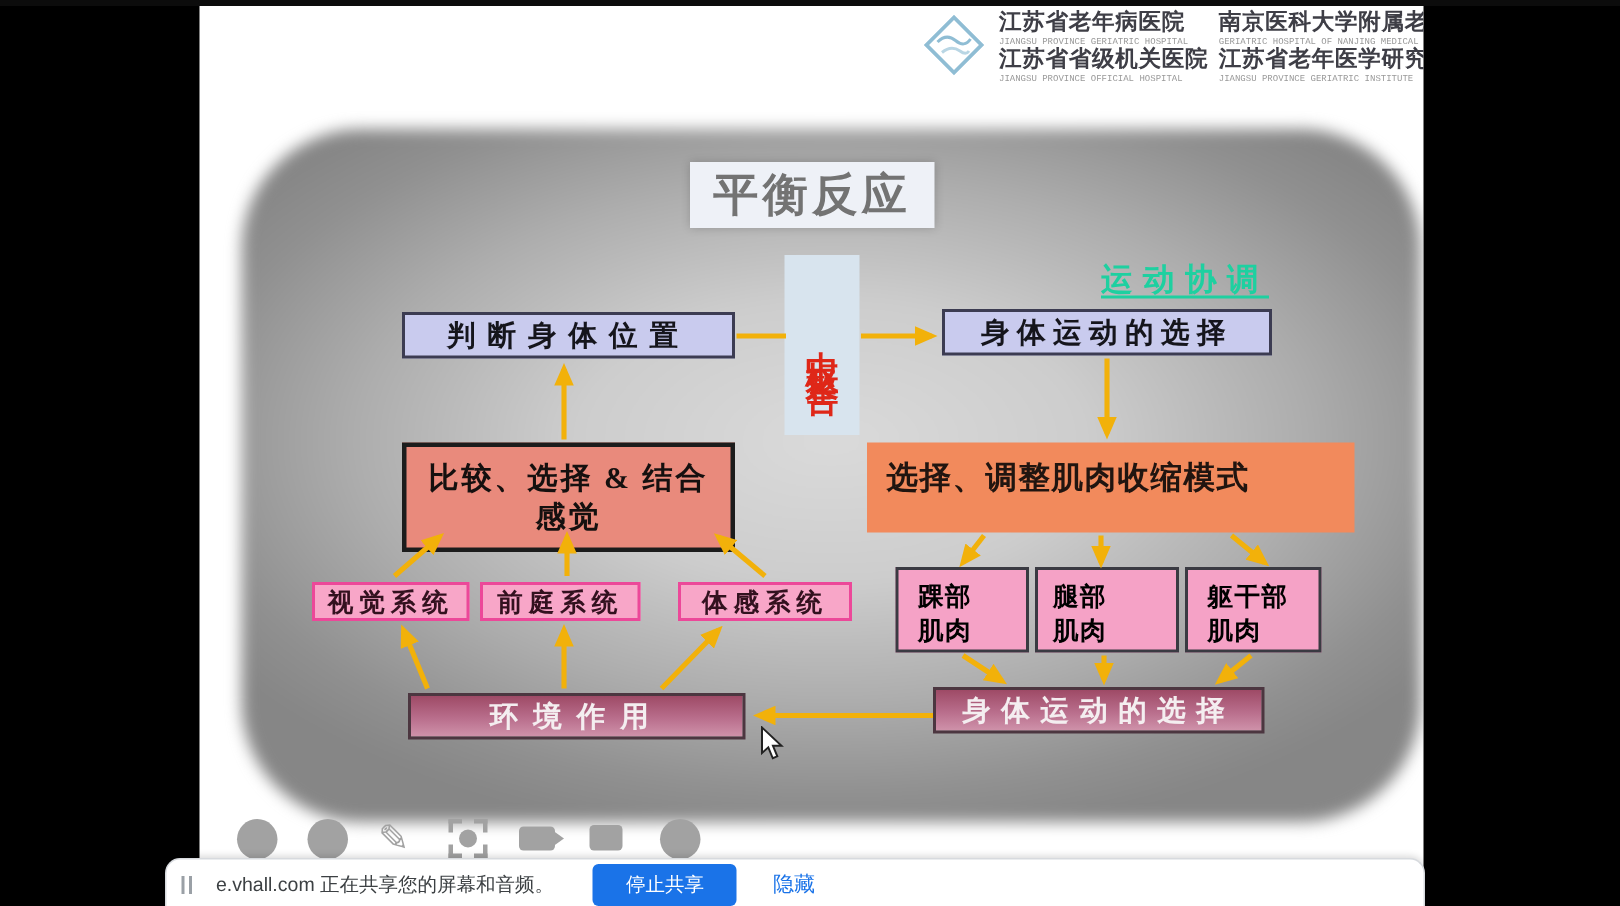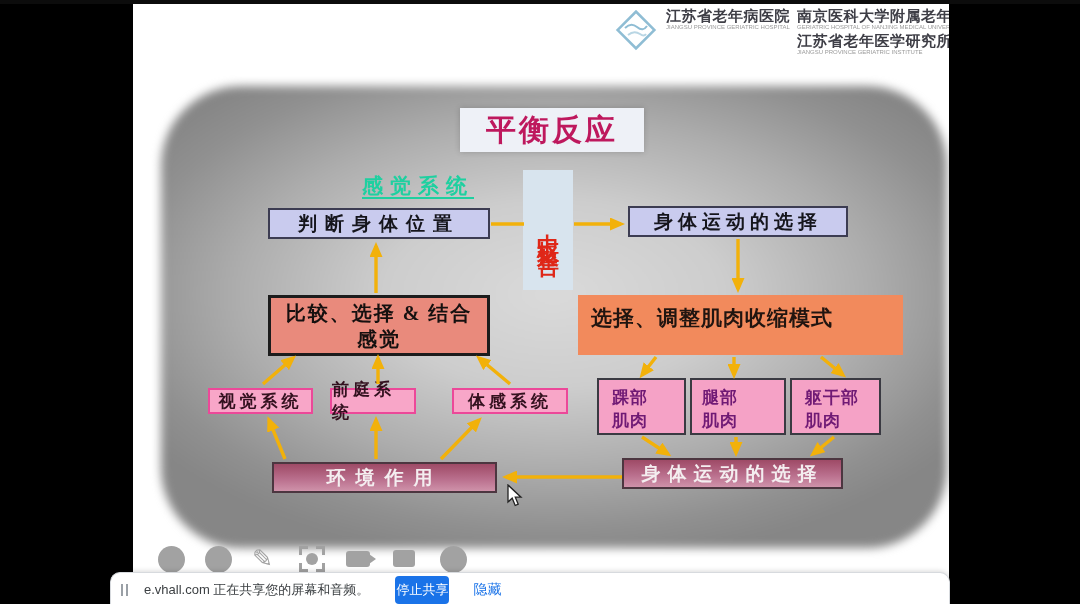--- a/index.html
+++ b/index.html
@@ -7,50 +7,50 @@
   body { font-family:"Liberation Sans", sans-serif; position:relative; }
 
   .top-strip { position:absolute; left:0; top:0; width:1080px; height:4px; background:#0c0c0c; z-index:6; }
 
   .slide { position:absolute; left:133px; top:0; width:816px; height:604px; background:#ffffff; overflow:hidden; z-index:1; }
 
   
   .hdr { position:absolute; left:480px; top:7px; display:flex; gap:7px; align-items:flex-start; }
   .hdr-logo { width:46px; height:46px; flex:0 0 auto; }
   .hosp-col { display:flex; flex-direction:column; }
-  .hosp { margin-bottom:1px; }
+  .hosp { margin-bottom:1px;font-family:Liberation Mono, monospace; }
   .hosp .cn { font-size:15px; font-weight:bold; color:#3e3e46; letter-spacing:0.5px; line-height:17px; white-space:nowrap; }
   .hosp .en { font-size:6px; color:#9a9a9a; line-height:7px; white-space:nowrap; letter-spacing:0; }
 
   
   .blob { position:absolute; left:28px; top:86px; width:786px; height:462px; border-radius:80px;
           background:radial-gradient(ellipse 62% 58% at 50% 45%, #dadada 0%, #cdcdcd 35%, #adadad 65%, #909090 88%, #868686 100%);
           filter:blur(5px); }
 
   
   .dg { position:absolute; font-family:"Liberation Serif", serif; }
-  .title-box { left:327px; top:108px; width:184px; height:44px; background:#eef1f7;
+  .title-box { left:327px; top:108px; width:163px; height:44px; background:#eef1f7;
                display:flex; align-items:center; justify-content:center;
-               font-size:30px; font-weight:bold; color:#be185d; letter-spacing:3px;
+               font-size:30px; font-weight:bold; color:#737373; letter-spacing:3px;
                font-family:"Liberation Sans", sans-serif; box-shadow:0 0 6px rgba(0,0,0,0.18); }
   .sec-label { top:172px; width:170px; text-align:center; font-size:21px; font-weight:bold;
                color:#1ed0a0; letter-spacing:7px; text-decoration:underline; text-underline-offset:4px; }
   .lav-box { height:31px; background:#c9cbee; border:2px solid #3c3c52; color:#15151c;
              display:flex; align-items:center; justify-content:center; font-size:19px; font-weight:bold; }
   .central-box { left:390px; top:170px; width:50px; height:120px; background:#d8e4ee;
                  display:flex; align-items:center; justify-content:center;
                  writing-mode:vertical-rl; font-size:22px; font-weight:bold; color:#df2718; letter-spacing:7px; }
-  .compare-box { left:135px; top:295px; width:222px; height:61px; background:#e98a7c; border:3px solid #1c1c1c;
+  .compare-box { left:135px; top:295px; width:222px; height:73px; background:#e98a7c; border:3px solid #1c1c1c;
                  display:flex; flex-direction:column; align-items:center; justify-content:center;
                  font-size:20px; font-weight:bold; color:#15100f; letter-spacing:2px; line-height:26px; }
   .orange-box { left:445px; top:295px; width:325px; height:60px; background:#f28a5c;
                 padding:9px 16px 0 13px; font-size:21px; font-weight:bold; color:#211510; letter-spacing:1px; }
   .pink-box { top:388px; height:26px; background:#f8a6c8; border:2px solid #ec4899; color:#33111f;
               display:flex; align-items:center; justify-content:center; font-size:17px; font-weight:bold; letter-spacing:4px; }
-  .muscle-box { top:378px; height:57px; background:#f5a2c6; border:2px solid #3a3a42; color:#701a75;
+  .muscle-box { top:378px; height:57px; background:#f5a2c6; border:2px solid #3a3a42; color:#000000;
                 padding:6px 0 0 13px; font-size:17px; font-weight:bold; line-height:23px; letter-spacing:1px; }
   .mauve-box { height:31px; border:2px solid #4c3640;
                background:linear-gradient(180deg, #9e4a66 0%, #b96e8c 55%, #cf92aa 100%);
                display:flex; align-items:center; justify-content:center;
                font-size:19px; font-weight:bold; color:#f4eef0; }
 
   
   .arrows { position:absolute; left:0; top:0; width:816px; height:604px; pointer-events:none; z-index:4; }
 
   
@@ -76,21 +76,21 @@
   .mon { width:22px; height:17px; background:#a2a2a2; border-radius:3px; margin-top:4px; }
 
   
   .share-bar { position:absolute; left:110px; top:572px; width:840px; height:34px; background:#ffffff;
                border:1px solid #d7dade; border-bottom:none; border-radius:10px 10px 0 0;
                box-shadow:0 -1px 5px rgba(0,0,0,0.15); display:flex; align-items:center; z-index:10; }
   .drag-handle { display:flex; gap:3px; margin-left:10px; }
   .drag-handle i { display:block; width:2px; height:12px; background:#9aa0a6; }
   .share-text { margin-left:16px; font-size:13px; color:#3c4043; white-space:nowrap; }
   .stop-btn { margin-left:26px; background:#1a73e8; color:#ffffff; font-size:13px; border:none;
-              border-radius:4px; padding:5px 1px; cursor:pointer; white-space:nowrap; }
+              border-radius:4px; padding:5px 22px; cursor:pointer; white-space:nowrap; }
   .hide-link { margin-left:24px; color:#1a73e8; font-size:14px; cursor:pointer; white-space:nowrap; }
 
   .cursor { position:absolute; left:372px; top:484px; z-index:9; }
 </style>
 </head>
 <body>
 
 <div class="top-strip"></div>
 
 <div class="slide">
@@ -99,53 +99,57 @@
     <svg class="hdr-logo" viewBox="0 0 46 46">
       <rect x="10" y="10" width="26" height="26" transform="rotate(45 23 23)" fill="#ffffff" stroke="#8fbdd4" stroke-width="2.5"></rect>
       <path d="M12 21 Q18 15 24 20 Q30 25 34 19" fill="none" stroke="#8fbdd4" stroke-width="2"></path>
       <path d="M15 28 Q21 23 27 27 Q31 30 33 27" fill="none" stroke="#b9d6e4" stroke-width="2"></path>
     </svg>
     <div class="hosp-col">
       <div class="hosp">
         <div class="cn">江苏省老年病医院</div>
         <div class="en">JIANGSU PROVINCE GERIATRIC HOSPITAL</div>
       </div>
+      <div class="hosp">
+        <div class="cn">江苏省省级机关医院</div>
+        <div class="en">JIANGSU PROVINCE OFFICIAL HOSPITAL</div>
+      </div>
     </div>
     <div class="hosp-col">
       <div class="hosp">
         <div class="cn">南京医科大学附属老年医院</div>
         <div class="en">GERIATRIC HOSPITAL OF NANJING MEDICAL UNIVERSITY</div>
       </div>
       <div class="hosp">
         <div class="cn">江苏省老年医学研究所</div>
         <div class="en">JIANGSU PROVINCE GERIATRIC INSTITUTE</div>
       </div>
     </div>
   </div>
 
   <div class="blob"></div>
 
   <div class="dg title-box">平衡反应</div>
 
-  <div class="dg sec-label" style="left:200px;">感觉系统</div>
+  <div class="dg sec-label" style="left:572px;">运动协调</div>
 
   <div class="dg central-box">中枢整合</div>
 
   <div class="dg lav-box" style="left:135px; top:208px; width:222px; letter-spacing:8px;">判断身体位置</div>
   <div class="dg lav-box" style="left:495px; top:206px; width:220px; letter-spacing:5px;">身体运动的选择</div>
 
   <div class="dg compare-box">
     <span>比较、选择 &amp; 结合</span>
     <span>感觉</span>
   </div>
 
   <div class="dg orange-box">选择、调整肌肉收缩模式</div>
 
   <div class="dg pink-box" style="left:75px;  width:105px;">视觉系统</div>
-  <div class="dg pink-box" style="left:197px; width:86px;">前庭系统</div>
+  <div class="dg pink-box" style="left:187px; width:107px;">前庭系统</div>
   <div class="dg pink-box" style="left:319px; width:116px;">体感系统</div>
 
   <div class="dg muscle-box" style="left:464px; width:89px;">
     <div>踝部</div>
     <div>肌肉</div>
   </div>
   <div class="dg muscle-box" style="left:557px; width:96px;padding-left:10px;">
     <div>腿部</div>
     <div>肌肉</div>
   </div>

